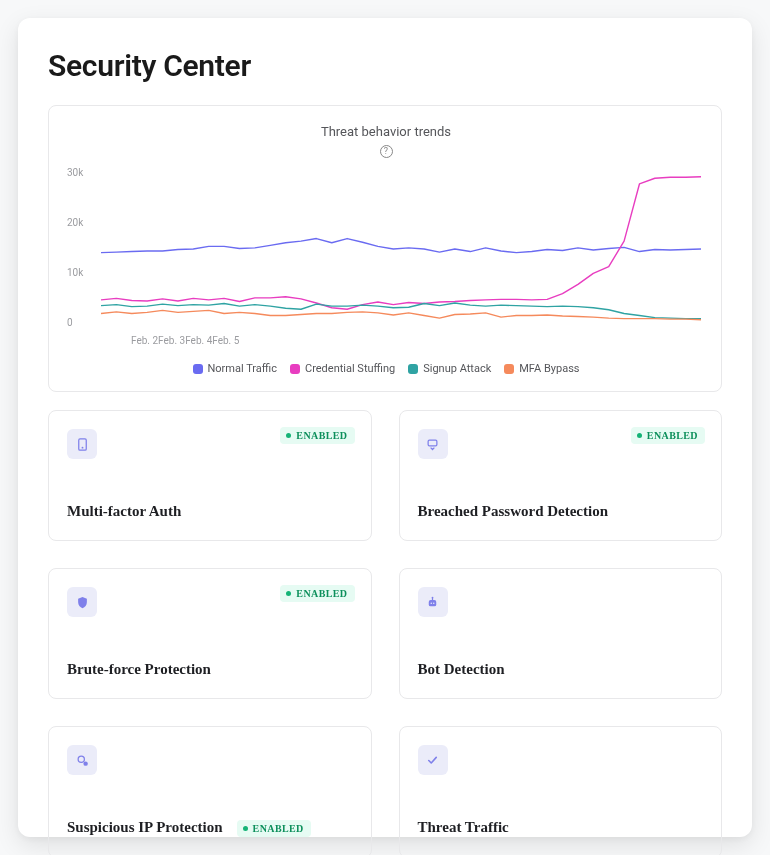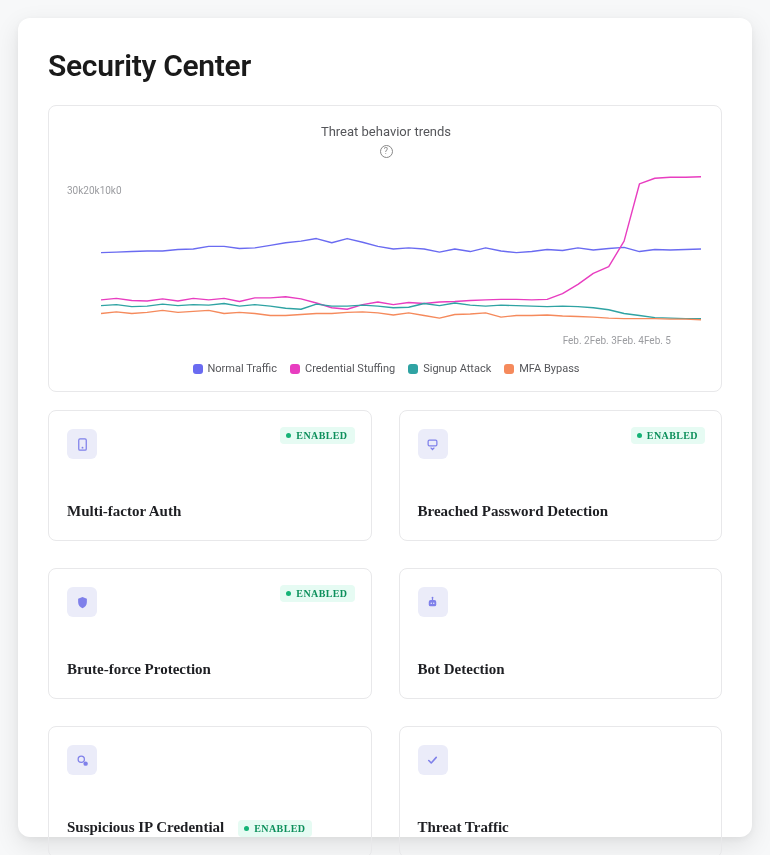--- a/index.html
+++ b/index.html
@@ -53,44 +53,45 @@
     color: #888;
     line-height: 1;
   }
   .plot {
     position: relative;
     width: 100%;
     height: 178px;
   }
   .y-axis {
     position: absolute;
-    left: 0; top: 18px;
+    left: 0; top: 0;
     height: 160px;
     width: 28px;
     display: flex;
+    flex-direction: column;
     justify-content: space-between;
     font-size: 10px;
     color: #9b9ca0;
   }
   .y-axis span { line-height: 1; }
   .plot-area {
     position: absolute;
     left: 34px;
     right: 4px;
     top: 4px;
     height: 156px;
   }
   .plot-area svg { width: 100%; height: 100%; display: block; }
   .x-axis {
     position: absolute;
     left: 34px;
     right: 4px;
     bottom: 0;
     display: flex;
-    justify-content: flex-end;
+    justify-content: flex-start;
     font-size: 10px;
     color: #9b9ca0;
     padding: 0 30px;
   }
   .legend {
     display: flex;
     justify-content: center;
     gap: 13px;
     margin-top: 16px;
   }
@@ -269,21 +270,21 @@
       <span class="tile-title">Bot Detection</span>
     </div>
 
     <div class="tile">
       <div class="tile-icon">
         <svg viewBox="0 0 24 24" fill="none">
             <circle cx="10" cy="10" r="5" stroke="#7f80ea" stroke-width="2"></circle>
             <circle cx="17" cy="17" r="3.5" fill="#7f80ea"></circle>
           </svg>
       </div>
-      <span class="tile-title">Suspicious IP Credential</span>
+      <span class="tile-title">Suspicious IP Protection</span>
       <span class="status-badge inline">
         <span class="status-dot"></span>
         <span>ENABLED</span>
       </span>
     </div>
 
     <div class="tile">
       <div class="tile-icon">
         <svg viewBox="0 0 24 24" fill="none">
             <path d="M6 12 L10 16 L18 7" stroke="#7f80ea" stroke-width="2.5" stroke-linecap="round" stroke-linejoin="round"></path>

